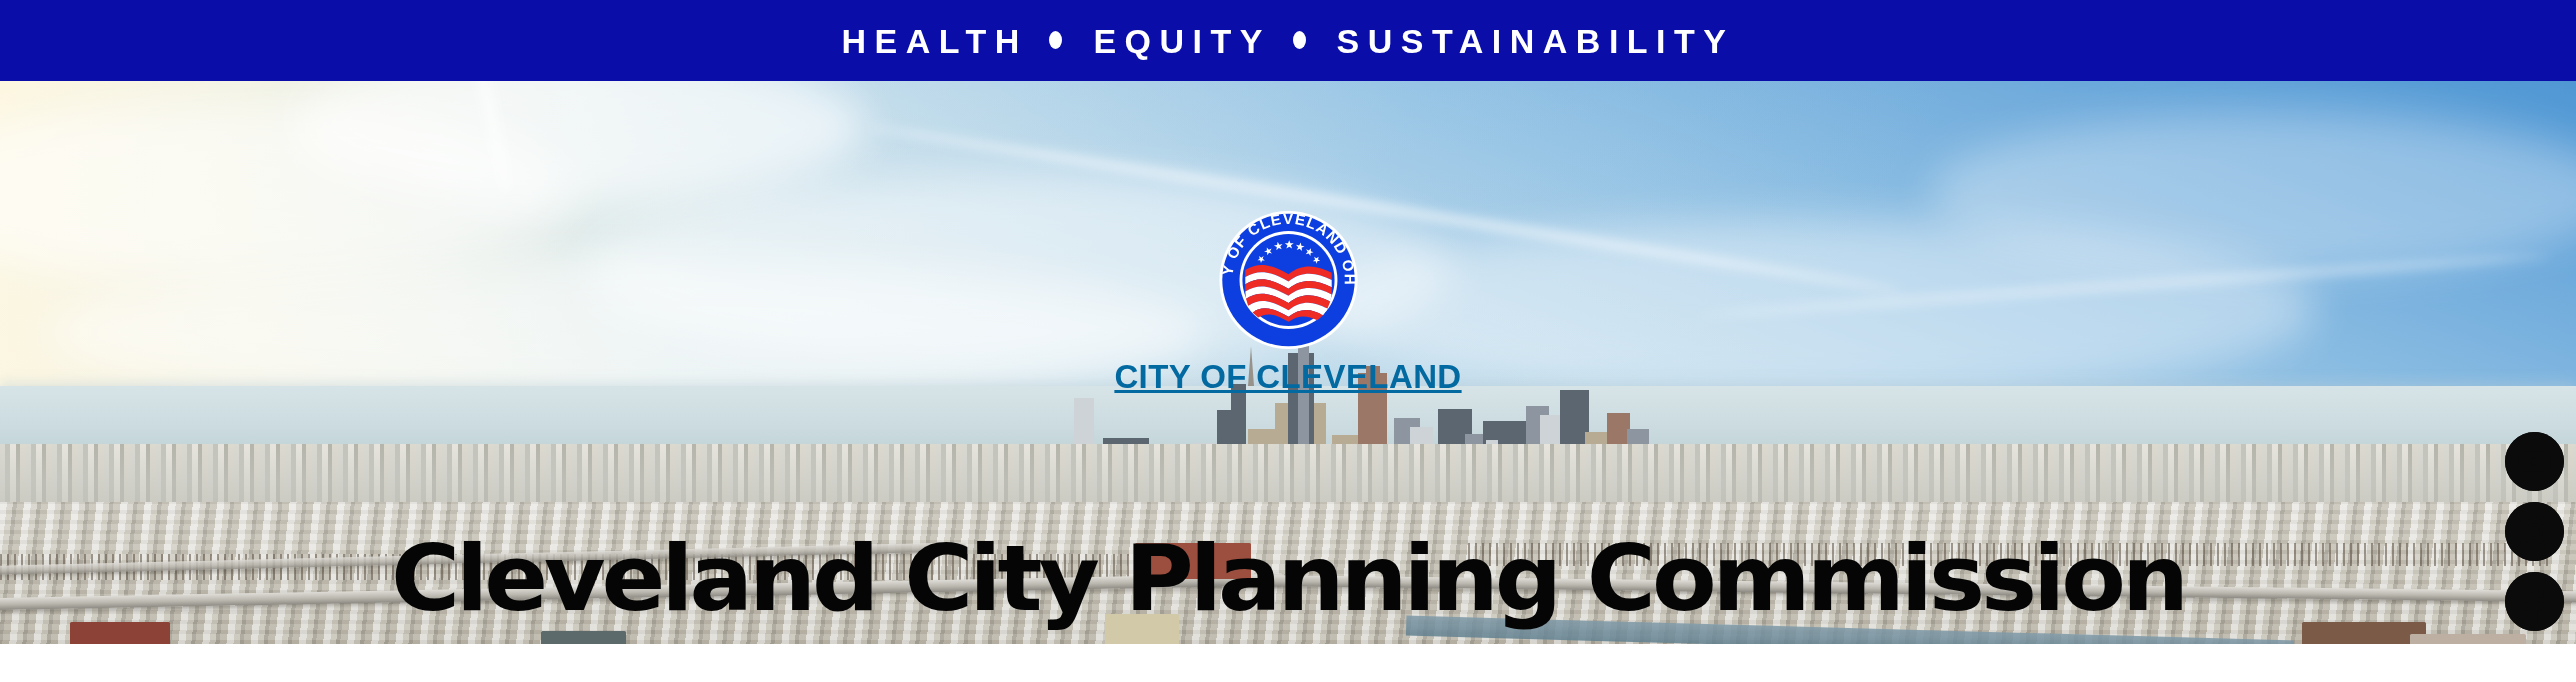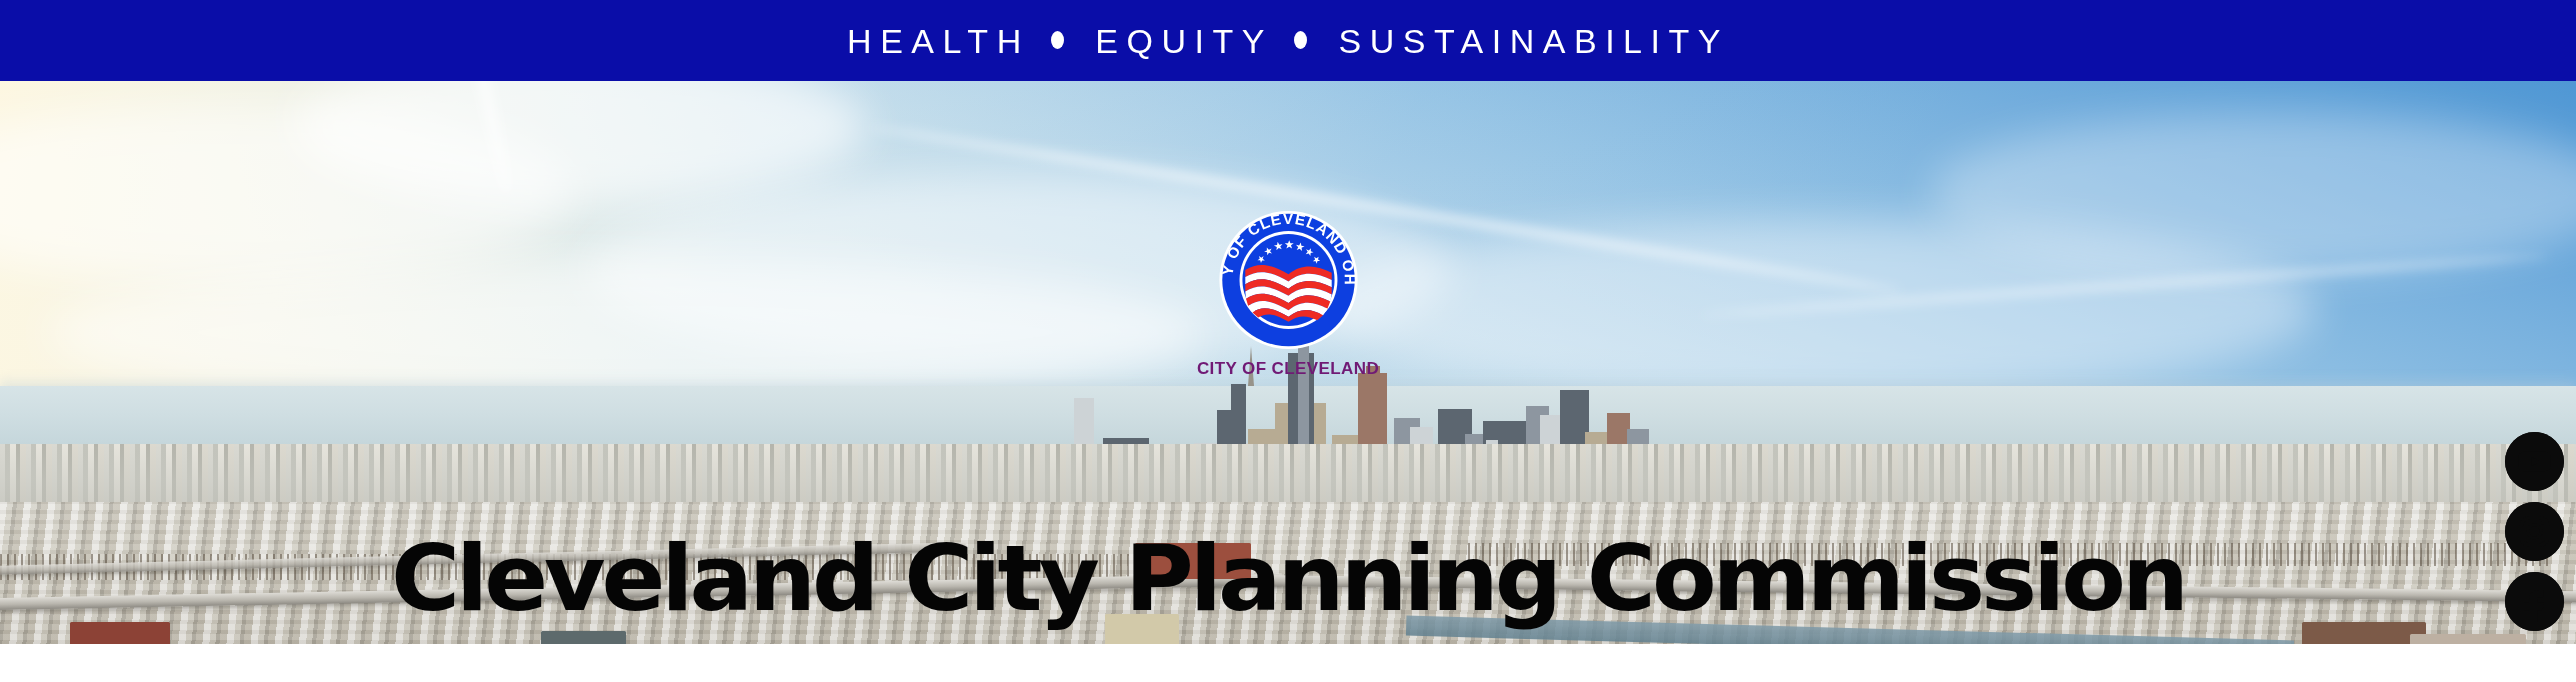--- a/index.html
+++ b/index.html
@@ -29,21 +29,21 @@
     height: 81px;
     background: #0a0da8;
     display: flex;
     align-items: center;
     justify-content: center;
     z-index: 40;
   }
   .banner-text {
     color: #ffffff;
     font-family: "Liberation Sans", sans-serif;
-    font-weight: 400;
+    font-weight: 700;
     font-size: 34px;
     letter-spacing: 8.5px;
     white-space: nowrap;
     line-height: 1;
   }
   .banner-dot {
     display: inline-block;
     width: 13px;
     height: 18px;
     border-radius: 50%;
@@ -219,27 +219,28 @@
     z-index: 20;
   }
   .seal {
     width: 144px;
     height: 144px;
     margin: 0 auto;
     display: block;
   }
   .seal-title {
     margin-top: 7.7px;
-    color: #701a75;
+    color: #0369a1;
     font-family: "Liberation Sans", sans-serif;
     font-weight: 700;
-    font-size: 17px;
+    font-size: 33px;
     letter-spacing: 0.4px;
     line-height: 1.05;
     white-space: nowrap;
+    text-decoration: underline;
   }
   .seal-sub {
     margin-top: 3.9px;
     color: #1e1ec8;
     font-family: "Liberation Serif", serif;
     font-size: 22.4px;
     line-height: 1.05;
     white-space: nowrap;
   }
 

